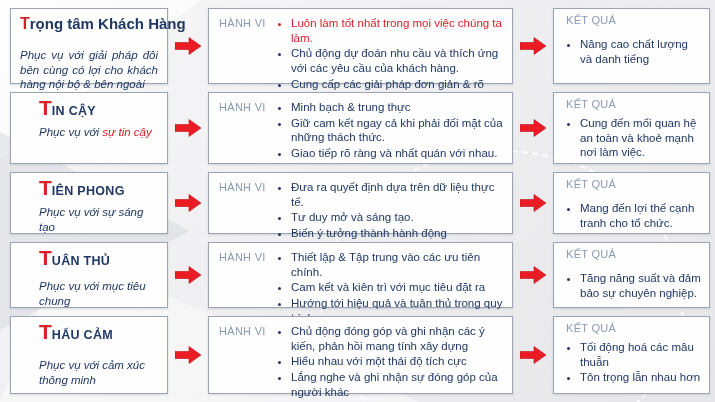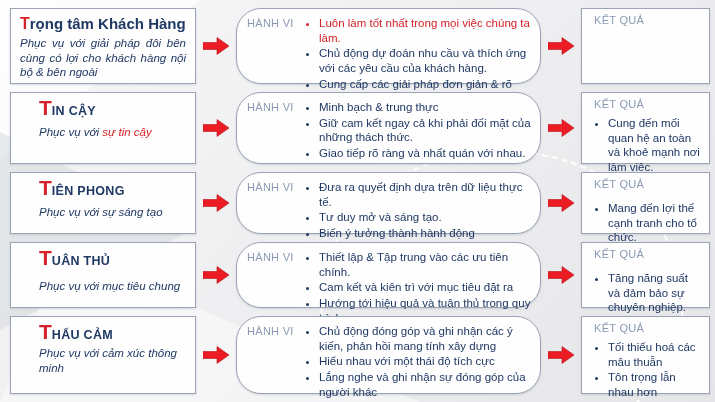--- a/index.html
+++ b/index.html
@@ -28,33 +28,33 @@
 
   .row{position:relative;z-index:1;display:flex;align-items:stretch;margin:0 0 8px 0;}
   .row-1{height:76px;}
   .row-2{height:72px;}
   .row-3{height:62px;}
   .row-4{height:66px;}
   .row-5{height:78px;margin-bottom:0;}
 
   .box{background:#fefefe;border:1px solid #9aa4b4;box-sizing:border-box;
        box-shadow:0 1px 2px rgba(120,128,140,.25);}
-  .left-box{width:186px;margin-left:10px;padding:6px 9px 4px 9px;}
+  .left-box{width:158px;margin-left:10px;padding:6px 9px 4px 9px;}
   .caps-card{padding-left:28px;}
   .arrow-zone{width:40px;display:flex;align-items:center;justify-content:center;flex-shrink:0;}
-  .mid-box{width:305px;display:flex;padding:5px 8px 4px 10px;border-radius:25px;}
+  .mid-box{width:305px;display:flex;padding:5px 8px 4px 10px;}
   .right-box{flex:1;margin-right:5px;padding:5px 8px 4px 12px;}
 
   .vtitle{color:#1f3864;font-weight:bold;line-height:1.15;white-space:nowrap;}
   .vtitle .t{color:#d62128;}
   .mixed .t{font-size:16px;}
   .mixed .rest{font-size:15px;}
   .caps .t{font-size:21px;line-height:.9;}
   .caps .rest{font-size:12.5px;letter-spacing:.3px;}
-  .vsub{margin-top:3px;font-style:italic;font-size:11.5px;color:#1f3864;line-height:1.25;}
+  .vsub{margin-top:15px;font-style:italic;font-size:11.5px;color:#1f3864;line-height:1.25;}
   .row-1 .vsub{text-align:justify;}
   .row-2 .vsub,.row-3 .vsub{margin-top:6px;}
   .row-4 .vsub{margin-top:10px;}
   .vsub .accent{color:#d62128;text-align:center;}
 
   .box-label{color:#8a9ab3;font-size:11px;letter-spacing:.3px;flex-shrink:0;}
   .mid-box .box-label{width:56px;padding-top:3px;}
   .right-box .box-label{display:block;margin-bottom:2px;}
 
   ul.bullets{margin:0;padding:0 0 0 16px;list-style:disc;}
@@ -95,20 +95,23 @@
         <li>Cung cấp các giải pháp đơn giản &amp; rõ ràng.</li>
       </ul>
     </div>
     <div class="arrow-zone">
       <svg width="27" height="18" viewBox="0 0 27 18">
           <polygon points="0,5.5 14,5.5 14,0.5 26,9 14,17.5 14,12.5 0,12.5" fill="#ec1c24" stroke="#b5121a" stroke-width="0.6"></polygon>
         </svg>
     </div>
     <div class="box right-box">
       <span class="box-label">KẾT QUẢ</span>
+      <ul class="bullets">
+        <li>Nâng cao chất lượng và danh tiếng</li>
+      </ul>
     </div>
   </div>
 
   <div class="row row-2">
     <div class="box left-box caps-card">
       <div class="vtitle caps"><span class="t">T</span><span class="rest">IN CẬY</span></div>
       <div class="vsub"><span>Phục vụ với </span><span class="accent">sự tin cậy</span></div>
     </div>
     <div class="arrow-zone">
       <svg width="27" height="18" viewBox="0 0 27 18">
@@ -217,18 +220,18 @@
       </ul>
     </div>
     <div class="arrow-zone">
       <svg width="27" height="18" viewBox="0 0 27 18">
           <polygon points="0,5.5 14,5.5 14,0.5 26,9 14,17.5 14,12.5 0,12.5" fill="#ec1c24" stroke="#b5121a" stroke-width="0.6"></polygon>
         </svg>
     </div>
     <div class="box right-box">
       <span class="box-label">KẾT QUẢ</span>
       <ul class="bullets">
-        <li>Tối thiểu hoá các mâu thuẫn</li>
+        <li>Tối động hoá các mâu thuẫn</li>
         <li>Tôn trọng lẫn nhau hơn</li>
       </ul>
     </div>
   </div>
 </div>
 
 </body></html>

